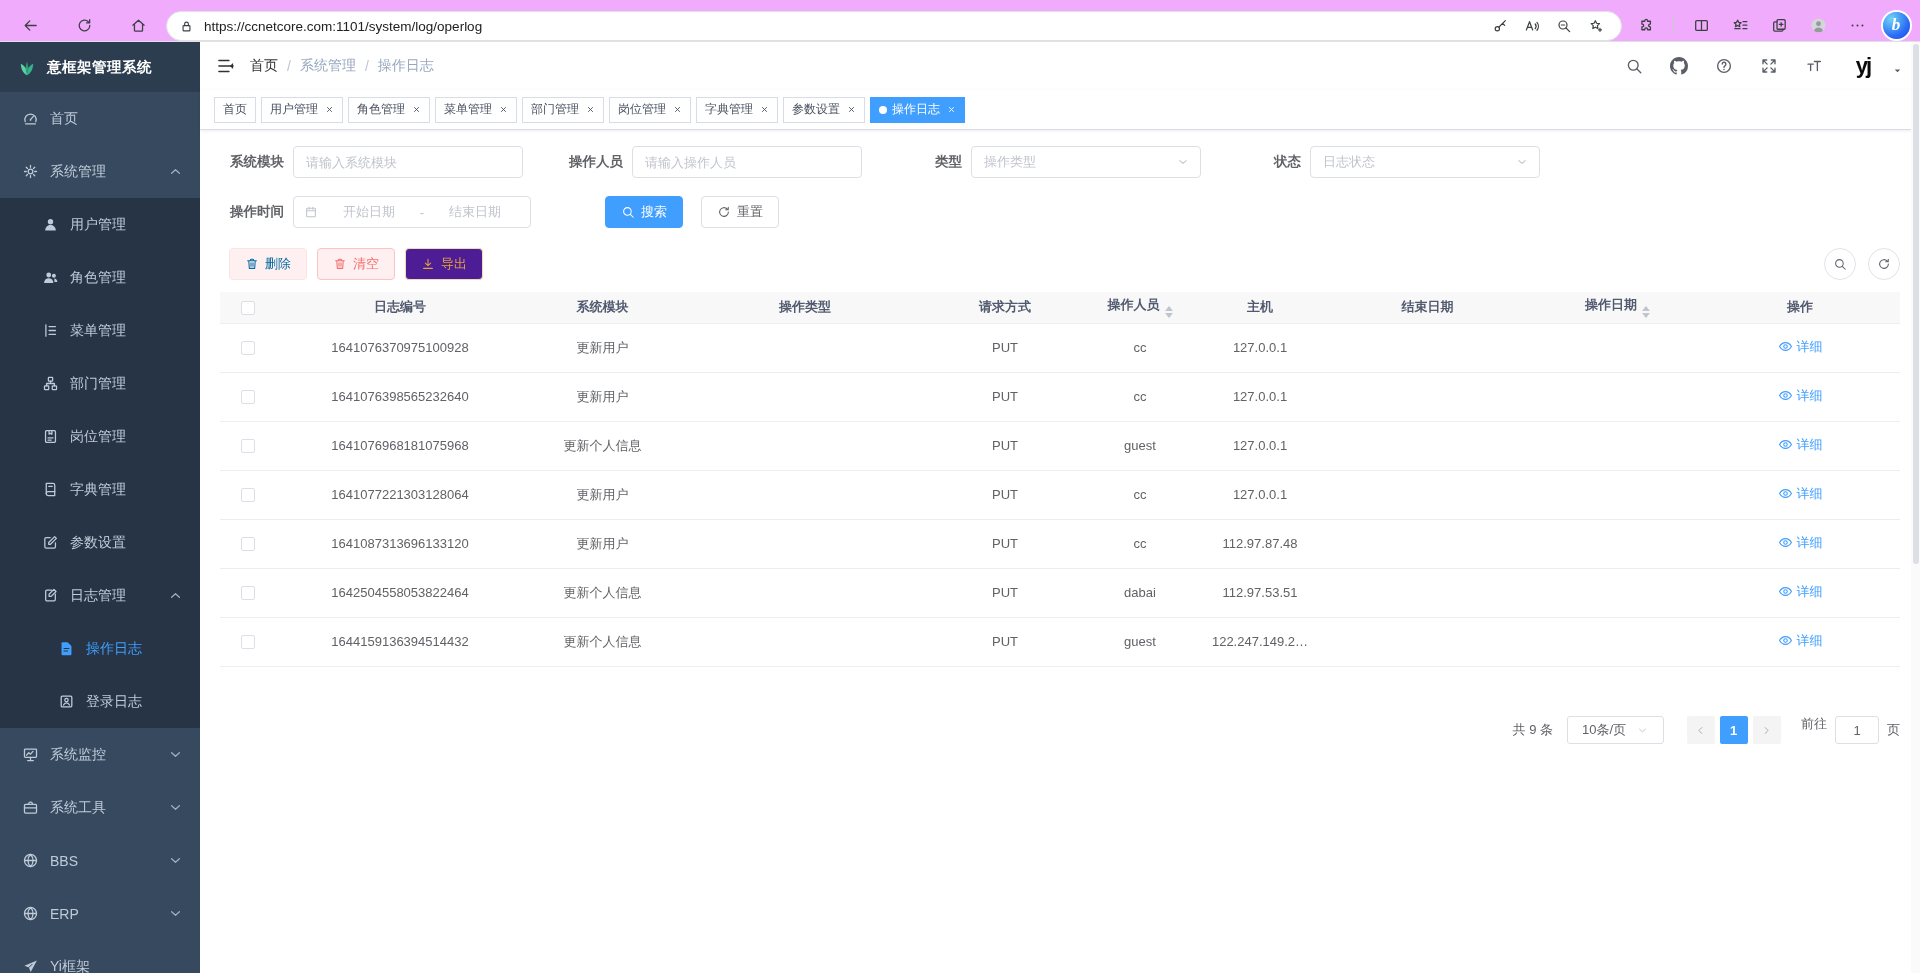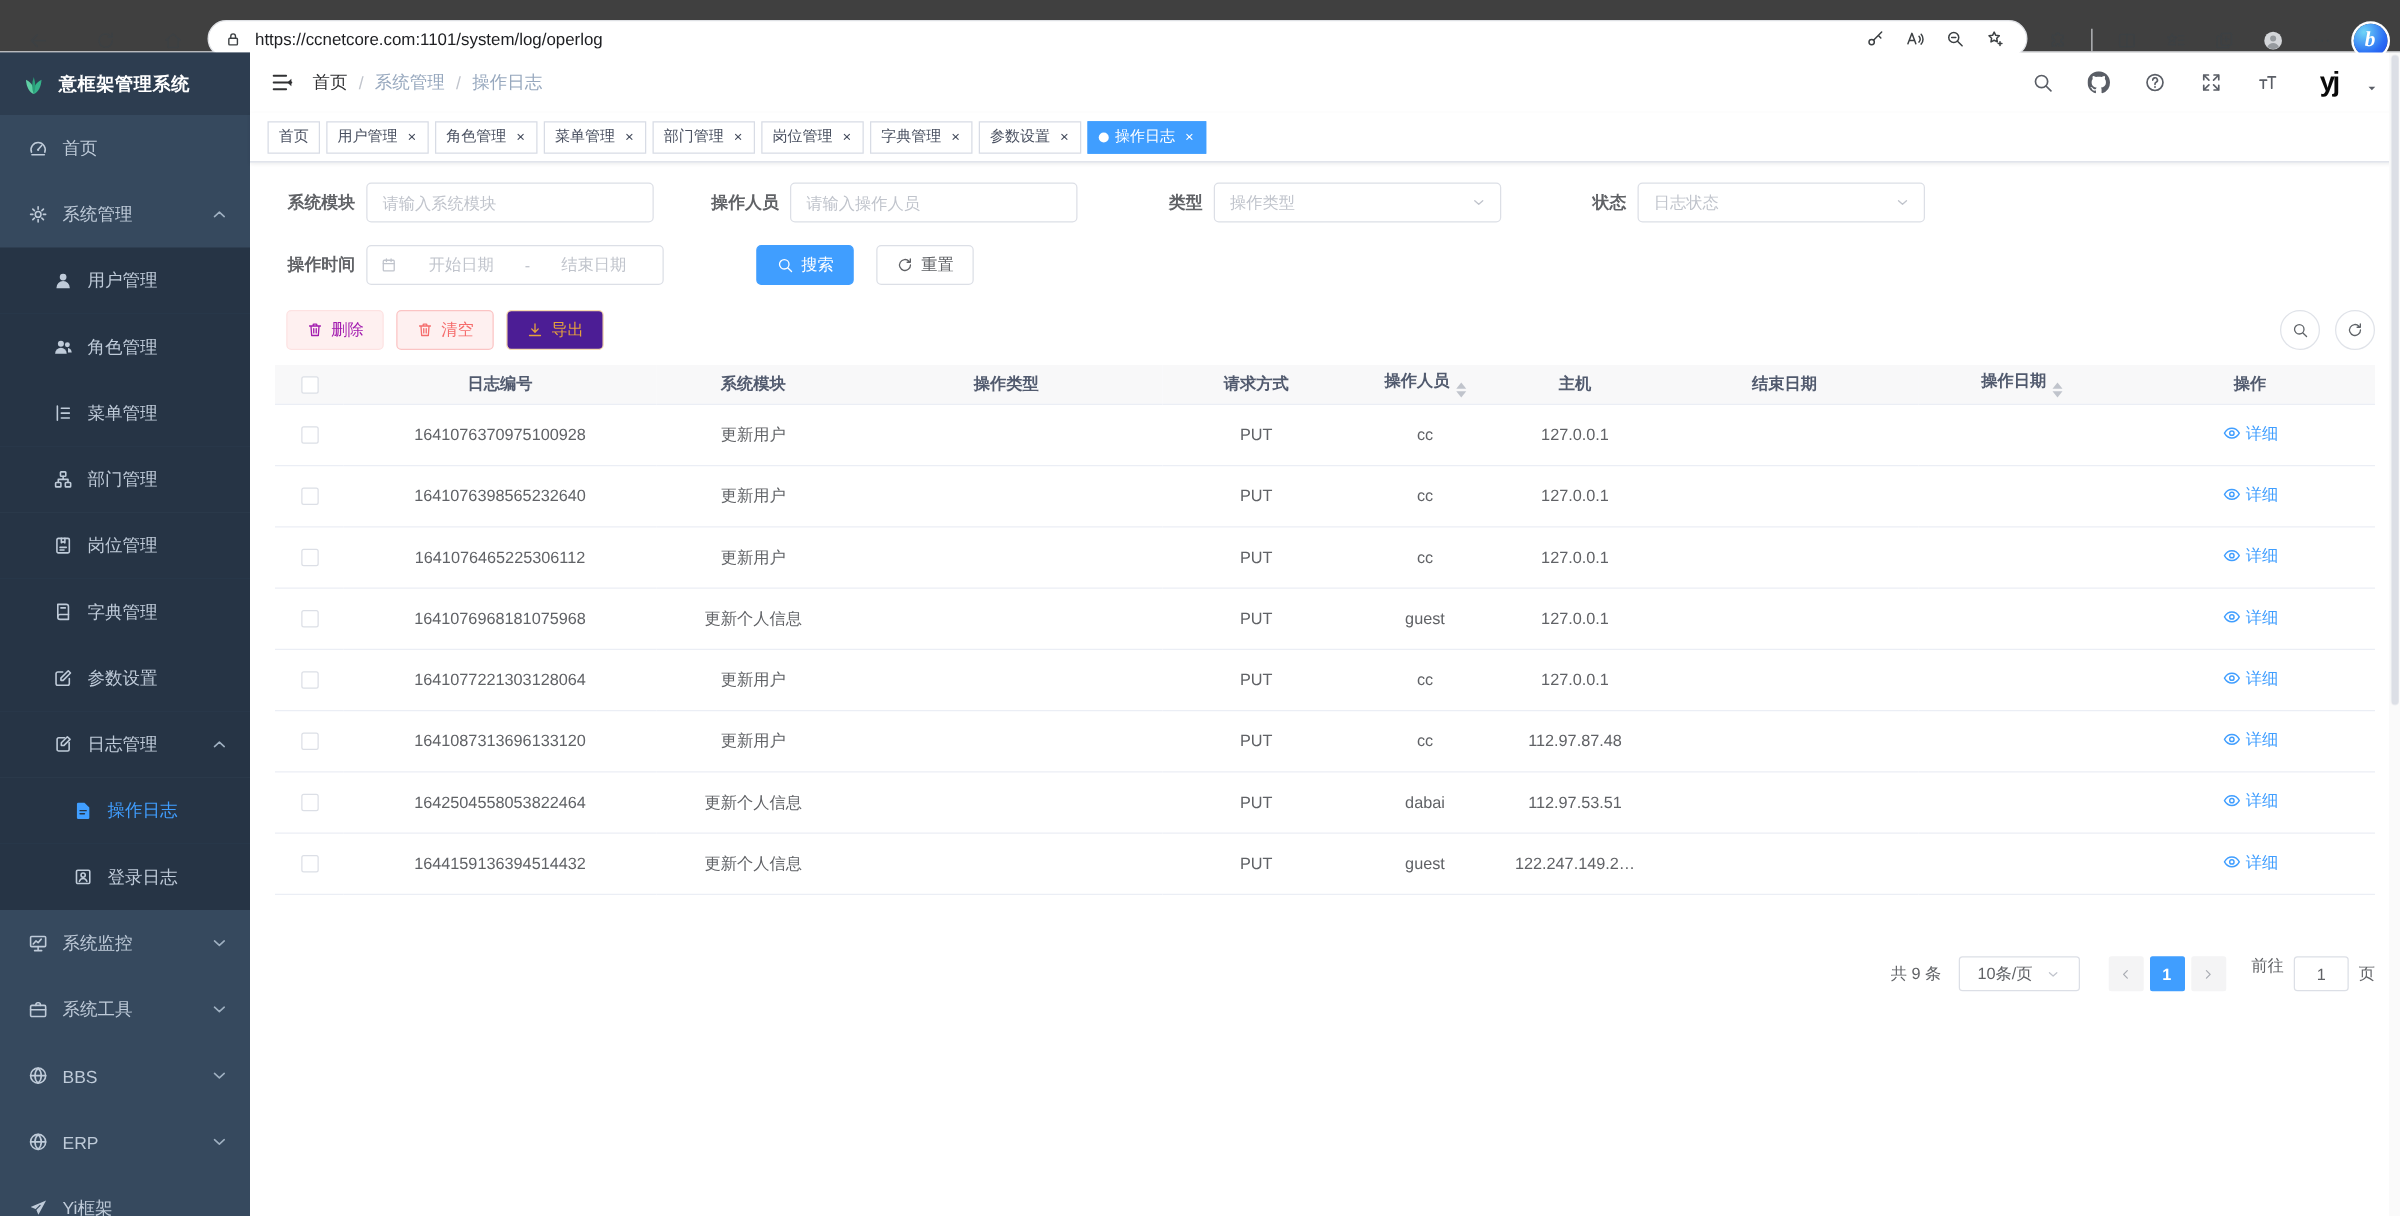--- a/index.html
+++ b/index.html
@@ -2,22 +2,22 @@
 <html><head>
 <meta charset="utf-8">
 <style>
   *{box-sizing:border-box;margin:0;padding:0}
   body{width:1920px;height:973px;overflow:hidden;background:#fff;color:#606266;
        font-family:"Liberation Sans","DejaVu Sans",sans-serif}
   .icon{display:inline-flex;align-items:center;justify-content:center}
   .icon svg{width:1em;height:1em;display:block}
 
   
-  .browser-bar{height:42px;background:#404040;border-bottom:1px solid #dfe1e5;
-    display:flex;align-items:flex-start;padding:16px 8px 0 14px}
+  .browser-bar{height:42px;background:#f0abfc;border-bottom:1px solid #dfe1e5;
+    display:flex;align-items:flex-end;padding:16px 8px 0 14px}
   .nav-btns{display:flex;gap:22px;margin-right:12px}
   .chrome-btn{width:32px;height:32px;border:none;background:transparent;border-radius:6px;
     display:flex;align-items:center;justify-content:center;color:#3c4043;font-size:17px;cursor:pointer;padding:0}
   .url-pill{flex:1;height:30px;background:#fff;border:1px solid #dfe1e5;border-radius:16px;
     display:flex;align-items:center;padding:0 12px;gap:10px;min-width:0}
   .url-pill .lock-wrap{color:#3c4043;font-size:15px}
   .url-text{font-size:13.5px;color:#202124;flex:1;white-space:nowrap;overflow:hidden}
   .pill-icons{display:flex;gap:6px}
   .pill-icons .chrome-btn{width:26px;height:26px;font-size:16px}
   .toolbar-right{display:flex;align-items:center;gap:7px;margin-left:8px}
@@ -84,21 +84,21 @@
   .f-date .icon{color:#c0c4cc;font-size:14px}
   .date-ph{font-size:13px;color:#c0c4cc;flex:1;text-align:center}
   .date-sep{color:#c0c4cc;font-size:13px}
 
   .btn{height:32px;border-radius:4px;display:inline-flex;align-items:center;gap:6px;padding:0 15px;
     font-size:13px;cursor:pointer;border:1px solid #dcdfe6;background:#fff;color:#606266;font-family:inherit}
   .btn .icon{font-size:14px}
   .btn-primary{background:#409eff;border-color:#409eff;color:#fff;margin-left:38px}
   .btn-plain{margin-left:18px}
   .action-row{display:flex;align-items:center;margin-bottom:12px}
-  .btn-danger-light{background:#fef0f0;border-color:#fde2e2;color:#a21caf;cursor:not-allowed;margin-left:9px}
+  .btn-danger-light{background:#fef0f0;border-color:#fde2e2;color:#0369a1;cursor:not-allowed;margin-left:9px}
   .btn-danger-plain{background:#fef0f0;border-color:#fbc4c4;color:#f56c6c;margin-left:10px}
   .btn-warning-plain{background:#4c1d95;border-color:#f5dab1;color:#e6a23c;margin-left:10px}
   .spacer{flex:1}
   .circle-btn{width:32px;height:32px;border-radius:50%;border:1px solid #e0e3e9;background:#fff;color:#5f6368;
     display:flex;align-items:center;justify-content:center;font-size:14px;cursor:pointer;margin-left:12px}
 
   
   table{width:100%;border-collapse:collapse;table-layout:fixed}
   thead th{background:#f8f8f9;color:#515a6e;font-size:13px;font-weight:bold;height:31px;
     text-align:center;padding:0;border-bottom:1px solid #ebeef5}
@@ -784,40 +784,20 @@
                     <svg viewBox="0 0 24 24" fill="none" stroke="currentColor" stroke-width="1.8" stroke-linecap="round" stroke-linejoin="round">
                       <path d="M2.5 12S6 5.8 12 5.8 21.5 12 21.5 12 18 18.2 12 18.2 2.5 12 2.5 12z"></path>
                       <circle cx="12" cy="12" r="2.8"></circle>
                     </svg>
                   </span>
                   <span>详细</span>
                 </span></td>
             </tr>
             <tr>
               <td><span class="cb"></span></td>
-              <td>1641076465225306112</td>
-              <td>更新用户</td>
-              <td></td>
-              <td>PUT</td>
-              <td>cc</td>
-              <td>127.0.0.1</td>
-              <td></td>
-              <td></td>
-              <td><span class="detail-link">
-                  <span class="icon ">
-                    <svg viewBox="0 0 24 24" fill="none" stroke="currentColor" stroke-width="1.8" stroke-linecap="round" stroke-linejoin="round">
-                      <path d="M2.5 12S6 5.8 12 5.8 21.5 12 21.5 12 18 18.2 12 18.2 2.5 12 2.5 12z"></path>
-                      <circle cx="12" cy="12" r="2.8"></circle>
-                    </svg>
-                  </span>
-                  <span>详细</span>
-                </span></td>
-            </tr>
-            <tr>
-              <td><span class="cb"></span></td>
               <td>1641076968181075968</td>
               <td>更新个人信息</td>
               <td></td>
               <td>PUT</td>
               <td>guest</td>
               <td>127.0.0.1</td>
               <td></td>
               <td></td>
               <td><span class="detail-link">
                   <span class="icon ">

